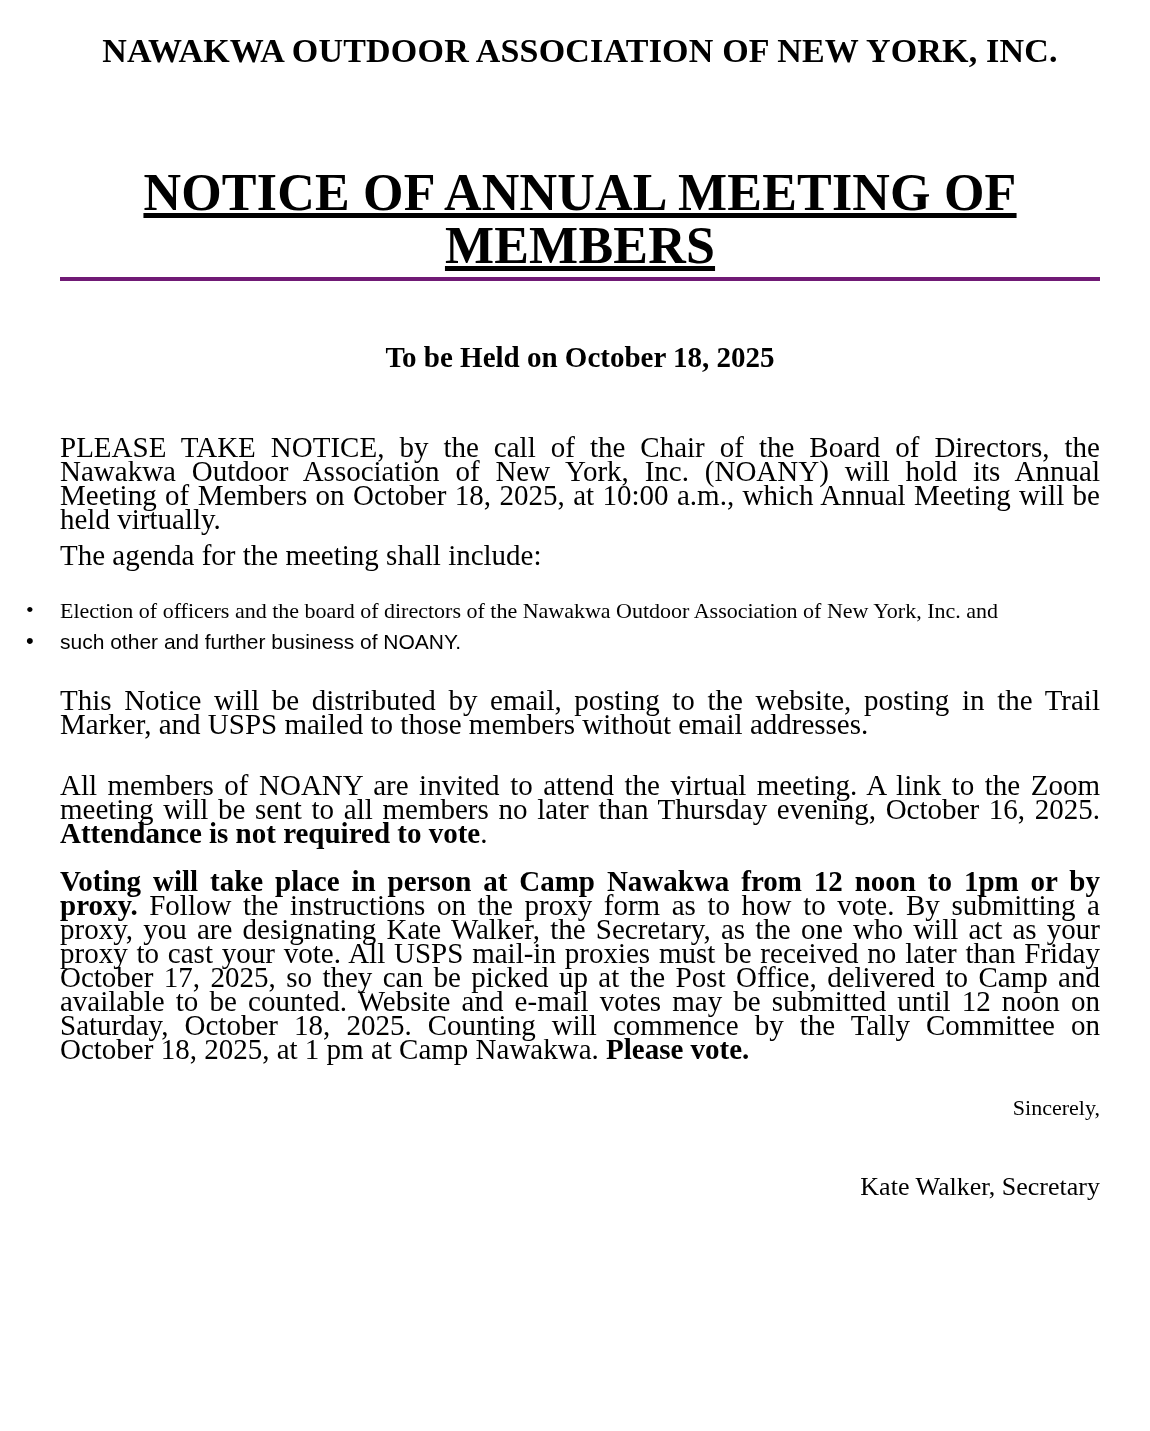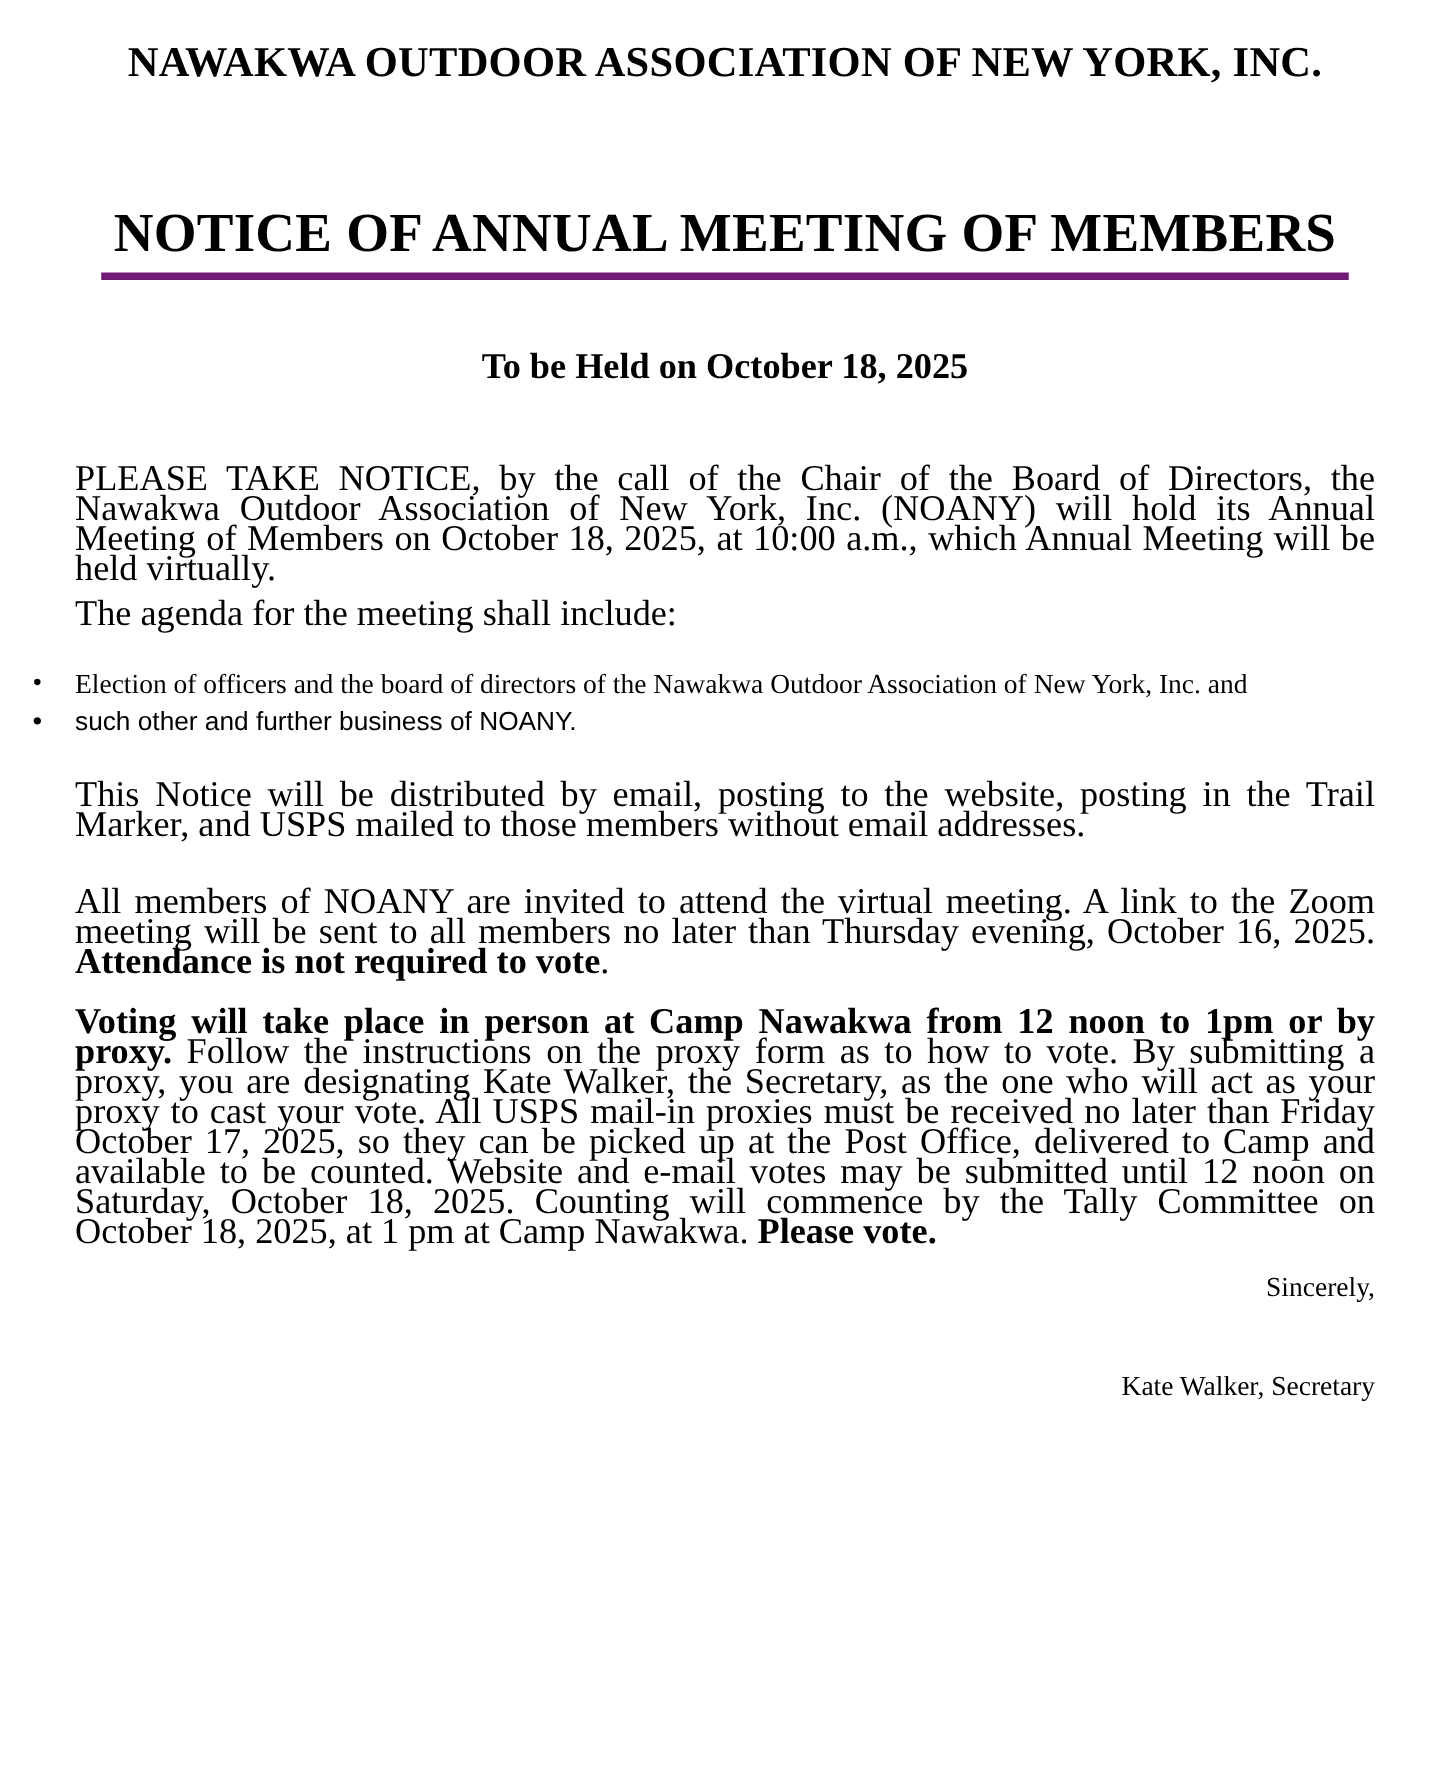--- a/index.html
+++ b/index.html
@@ -25,26 +25,27 @@
     line-height: 41px;
     margin: 0;
     letter-spacing: 0.2px;
   }
   .notice-title-wrap {
     text-align: center;
     margin-top: 52px;
   }
   .notice-title {
     display: inline-block;
-    font-size: 44px;
+    font-size: 52px;
     font-weight: bold;
     line-height: 53px;
     padding: 0 10px 5px 10px;
-    border-bottom: 6px solid #701a75;
+    border-bottom: 4px solid #701a75;
     letter-spacing: 0.2px;
+    text-decoration: underline;
   }
   .subtitle {
     font-size: 29px;
     font-weight: bold;
     text-align: center;
     line-height: 35px;
     margin-top: 16px;
   }
   .para {
     font-size: 29px;
@@ -77,24 +78,24 @@
     text-align: left;
   }
   .para-distribution { margin-top: 31px; }
   .para-attendance { margin-top: 37px; }
   .para-voting { margin-top: 24px; }
   .b { font-weight: bold; }
   .closing-valediction {
     font-size: 22px;
     line-height: 32px;
     text-align: right;
-    margin-top: 17px;
+    margin-top: 31px;
   }
   .closing-signature {
-    font-size: 22px;
+    font-size: 26px;
     line-height: 32px;
     text-align: right;
     margin-top: 47px;
   }
 </style>
 </head>
 <body>
 
 <div class="page">
 

